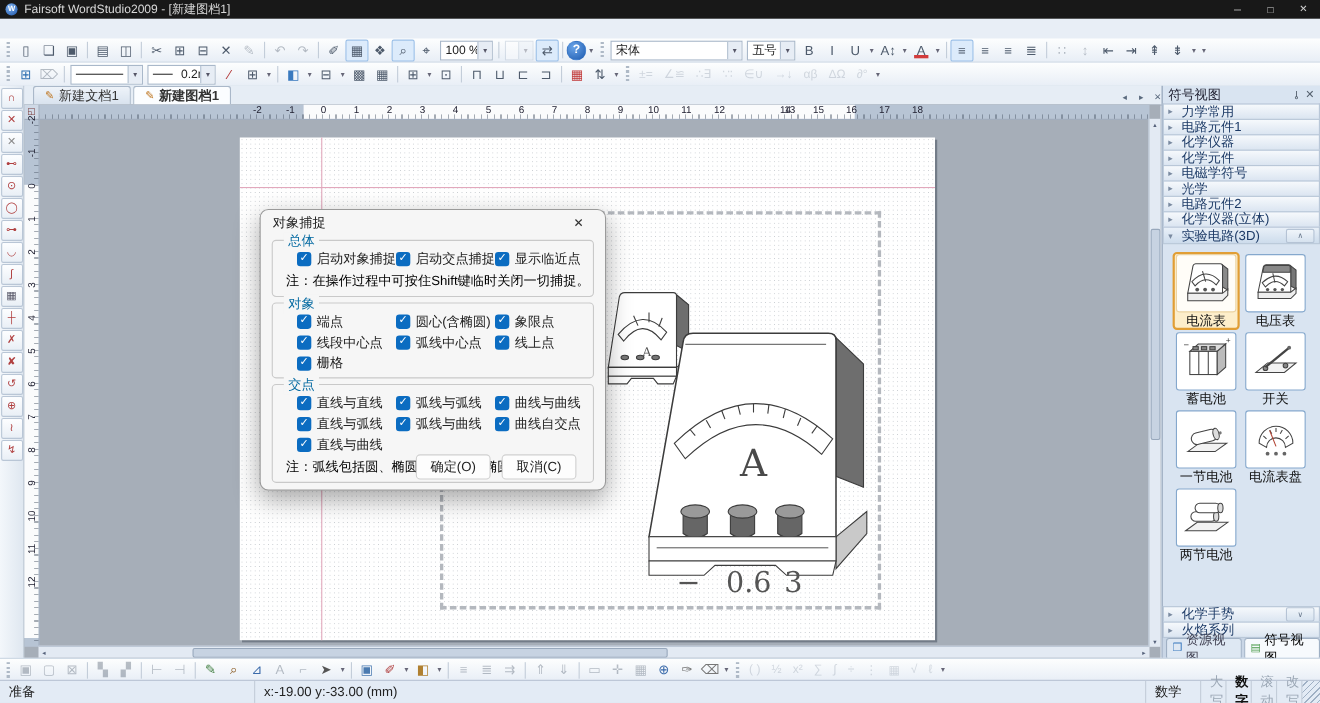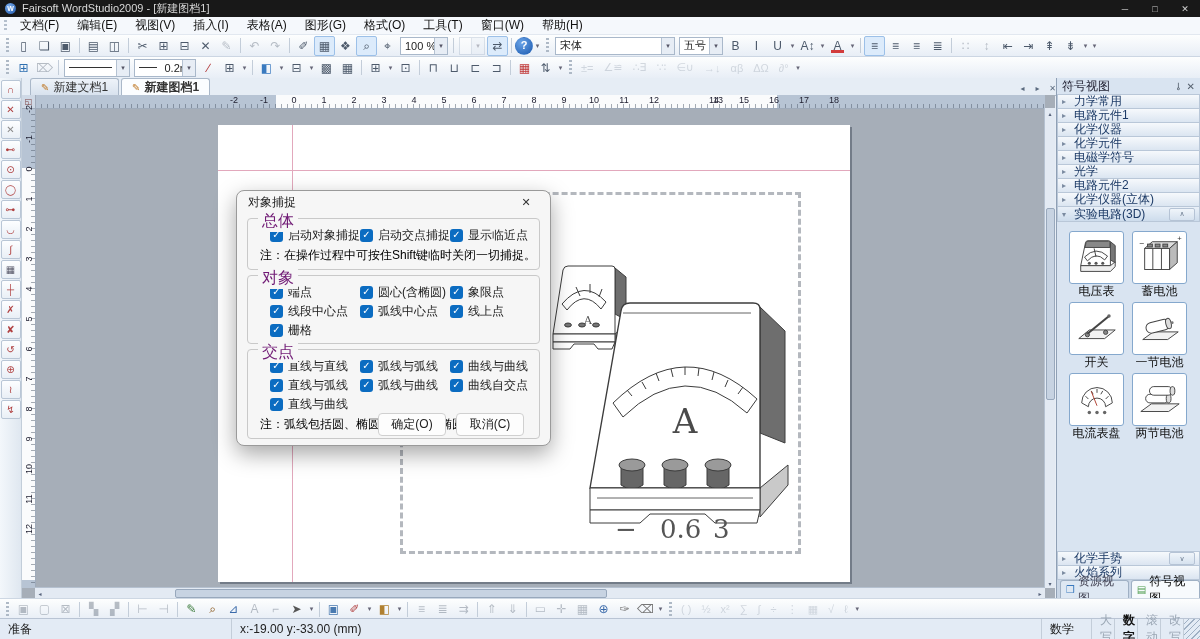--- a/index.html
+++ b/index.html
@@ -109,21 +109,21 @@
   
   #dialog{position:absolute;left:214px;top:95px;width:315px;height:256px;background:#f6f6f6;
           border:1px solid #9a9a9a;border-radius:8px;box-shadow:0 8px 22px rgba(0,0,0,.35);
           z-index:50;display:flex;flex-direction:column;box-sizing:border-box;}
   .dlg-title{height:22px;display:flex;align-items:center;padding:0 11px;flex:none;}
   .dlg-close{margin-left:auto;width:26px;height:17px;display:flex;align-items:center;
              justify-content:center;font-size:11px;color:#333;}
   .group{position:relative;margin:5px 10px 0;border:1px solid #c9c9c9;border-radius:4px;
          padding:8px 0 5px;flex:none;}
   .legend{position:absolute;top:-8px;left:10px;background:#f6f6f6;padding:0 4px;
-          color:#701a75;font-size:16px;}
+          color:#0369a1;font-size:12px;}
   .cbgrid{display:grid;grid-template-columns:90px 90px auto;row-gap:3px;padding-left:22px;}
   .cb{display:flex;align-items:center;gap:5px;height:16px;}
   .cbbox{width:13px;height:13px;flex:none;background:#0b6cc1;border-radius:3px;color:#fff;
          font-size:10px;display:flex;align-items:center;justify-content:center;line-height:1;}
   .note{padding:4px 0 0 12px;color:#000000;}
   .dlg-buttons{position:absolute;bottom:9px;right:26px;display:flex;gap:10px;}
   .dbtn{width:66px;height:21px;background:#fdfdfd;border:1px solid #d0d0d0;border-radius:4px;
         display:flex;align-items:center;justify-content:center;}
   
   #sidebar{position:absolute;left:1056px;top:78px;width:144px;height:520px;background:#d9e4f1;
@@ -172,33 +172,20 @@
   <div id="titlebar">
     <span class="app-icon">W</span>
     <span>Fairsoft WordStudio2009 - [新建图档1]</span>
     <span class="wbtns">
       <span class="wbtn">─</span>
       <span class="wbtn">□</span>
       <span class="wbtn">✕</span>
     </span>
   </div>
 
-  <div id="menubar">
-    <span class="grip"></span>
-  <span class="menu-item">文档(F)</span>
-      <span class="menu-item">编辑(E)</span>
-      <span class="menu-item">视图(V)</span>
-      <span class="menu-item">插入(I)</span>
-      <span class="menu-item">表格(A)</span>
-      <span class="menu-item">图形(G)</span>
-      <span class="menu-item">格式(O)</span>
-      <span class="menu-item">工具(T)</span>
-      <span class="menu-item">窗口(W)</span>
-      <span class="menu-item">帮助(H)</span>
-    </div>
 
   <div id="toolbar1" class="toolbar">
       <div class="handle"></div>
       <span class="tbtn">
         <span class="glyph">▯</span>
       </span>
       <span class="tbtn">
         <span class="glyph">❏</span>
       </span>
       <span class="tbtn">
@@ -737,20 +724,35 @@
           <span>化学仪器(立体)</span>
         </div>
       </div>
     <div class="cat expanded">
       <span class="arr">▾</span>
       <span>实验电路(3D)</span>
       <span class="chev">∧</span>
     </div>
 
     <div id="symbols">
+      <div class="tile selected">
+        <span class="ibox">
+          <svg width="46" height="46" viewBox="0 0 48 48">
+            <path d="M39 6 L44 10 L44 30 L39 27 Z" fill="#8a8a8a" stroke="#444"></path>
+            <path d="M6 33 L11 7 Q11.5 5 13.5 5 L37 5 Q39 5 39 7 L39 33 Z" fill="#fff" stroke="#444"></path>
+            <path d="M10 22 Q23 8 36 21 L33 25 Q23 15 13 26 Z" fill="#fff" stroke="#444"></path>
+            <line x1="23" y1="22" x2="20" y2="12" stroke="#444"></line>
+            <circle cx="15" cy="29.5" r="1.8" fill="#555"></circle>
+              <circle cx="22.5" cy="29.5" r="1.8" fill="#555"></circle>
+              <circle cx="30" cy="29.5" r="1.8" fill="#555"></circle>
+            <path d="M6 33 L39 33 L44 29 L44 35 L39 40 L6 40 Z" fill="#eee" stroke="#444"></path>
+          </svg>
+          </span>
+        <span class="lbl">电流表</span>
+      </div>
       <div class="tile">
         <span class="ibox">
           <svg width="46" height="46" viewBox="0 0 48 48">
             <path d="M38 7 L43 11 L43 29 L38 26 Z" fill="#777" stroke="#444"></path>
             <path d="M7 32 L12 8 Q12.5 6 14.5 6 L36 6 Q38 6 38 8 L38 32 Z" fill="#fff" stroke="#444"></path>
             <path d="M12.5 8 Q13 6.5 14.5 6.5 L36 6.5 Q37.5 6.5 37.5 8 L37.5 13 L11.5 13 Z" fill="#888" stroke="#444"></path>
             <path d="M11 23 Q23 11 35 22 L32 26 Q23 17 14 27 Z" fill="#fff" stroke="#444"></path>
             <line x1="23" y1="23" x2="21" y2="14" stroke="#444"></line>
             <circle cx="16" cy="29.5" r="1.6" fill="#555"></circle>
               <circle cx="23" cy="29.5" r="1.6" fill="#555"></circle>

